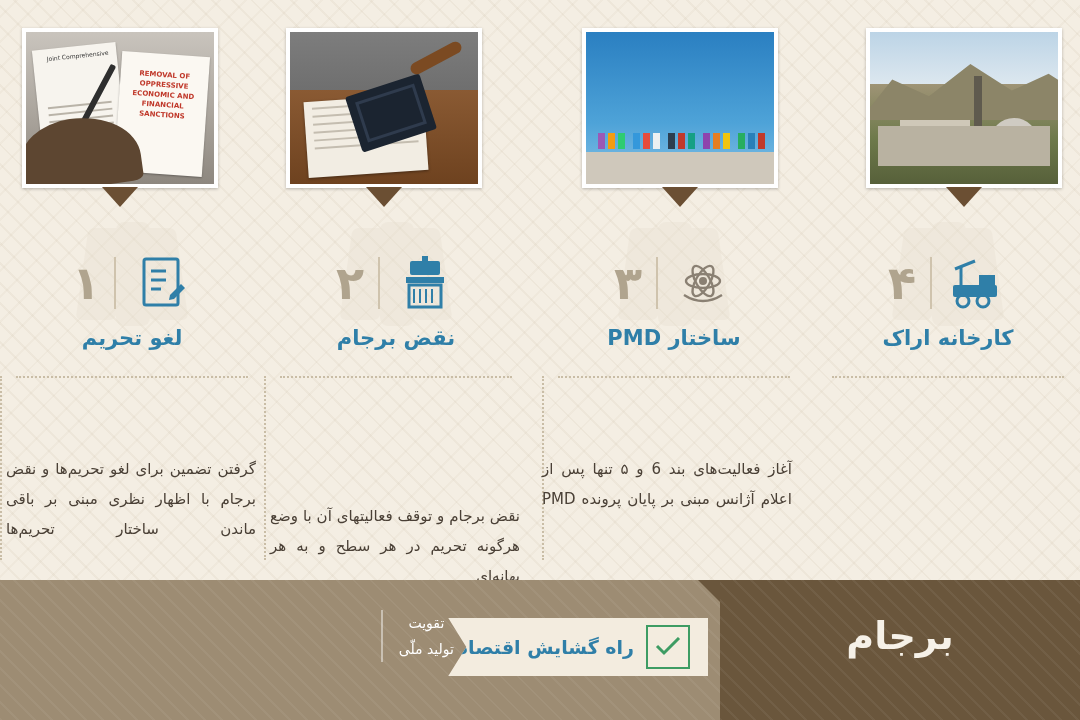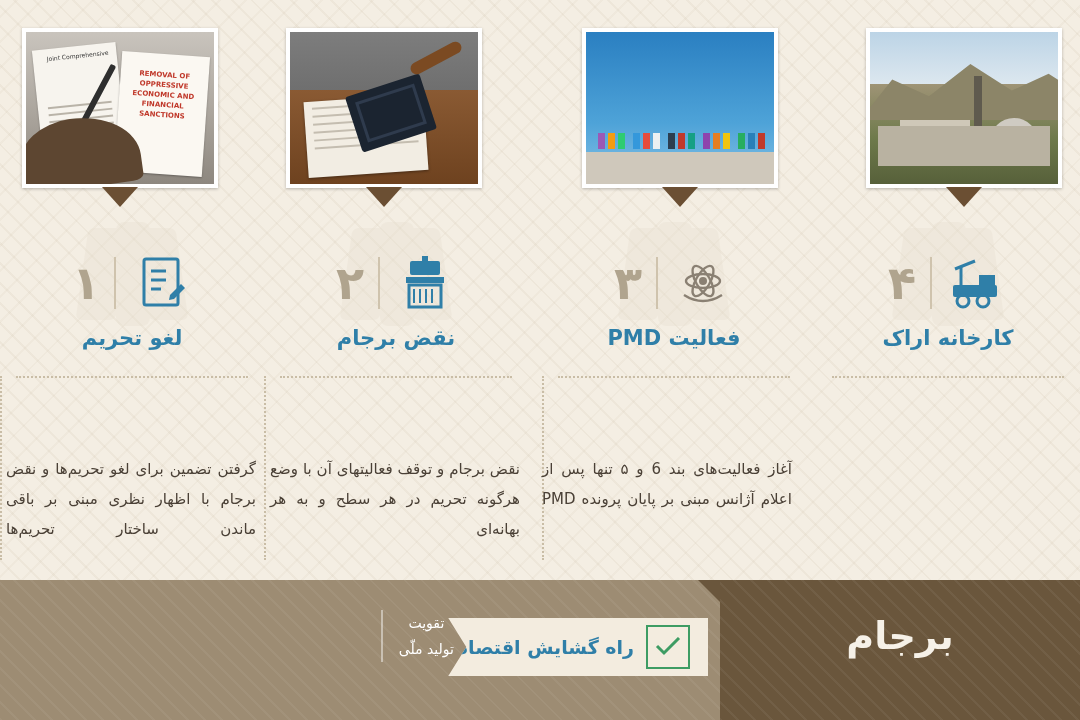--- a/index.html
+++ b/index.html
@@ -191,21 +191,21 @@
   
   .texts{
     position:absolute; top:440px; left:0; right:0; height:150px;
   }
   .tcol{
     position:absolute; top:14px; width:250px;
     text-align:justify; text-align-last:justify;
     font-size:15px; line-height:30px; color:#4a4036;
   }
   .t1{ right:824px; }
-  .t2{ right:560px; }
+  .t2{ right:560px;margin-top:47px; }
   .t3{ right:288px; }
   .t4{ right:16px;  }
   .tcol p{ margin:0; }
 
   
   .bottom{
     position:absolute; left:0; right:0; bottom:0; height:140px;
     background:#9d8c73;
     background-image:repeating-linear-gradient(45deg, rgba(255,255,255,.05) 0 2px, transparent 2px 12px);
   }
@@ -386,21 +386,21 @@
               <ellipse cx="27" cy="26" rx="17" ry="7" transform="rotate(60 27 26)"></ellipse>
               <ellipse cx="27" cy="26" rx="17" ry="7" transform="rotate(-60 27 26)"></ellipse>
             </g>
             <circle cx="27" cy="26" r="4" fill="#8a8073"></circle>
             <path d="M8 40 q19 12 38 0" stroke="#8a8073" stroke-width="2.4" fill="none"></path>
           </svg>
         </div>
         <div class="divider"></div>
         <div class="num">۳</div>
       </div>
-      <div class="col-title">فعالیت PMD</div>
+      <div class="col-title">ساختار PMD</div>
       <div class="dots"></div>
       <div class="vsep" style="left:0"></div>
     </div>
 
     <div class="col c4">
       <div class="emblem">
           <span></span>
         </div>
       <div class="numrow">
         <div class="iconbox">

